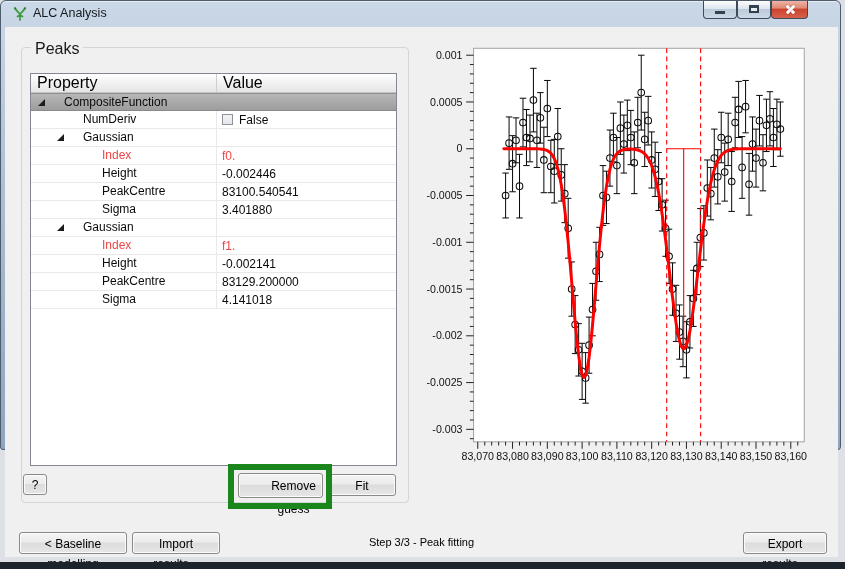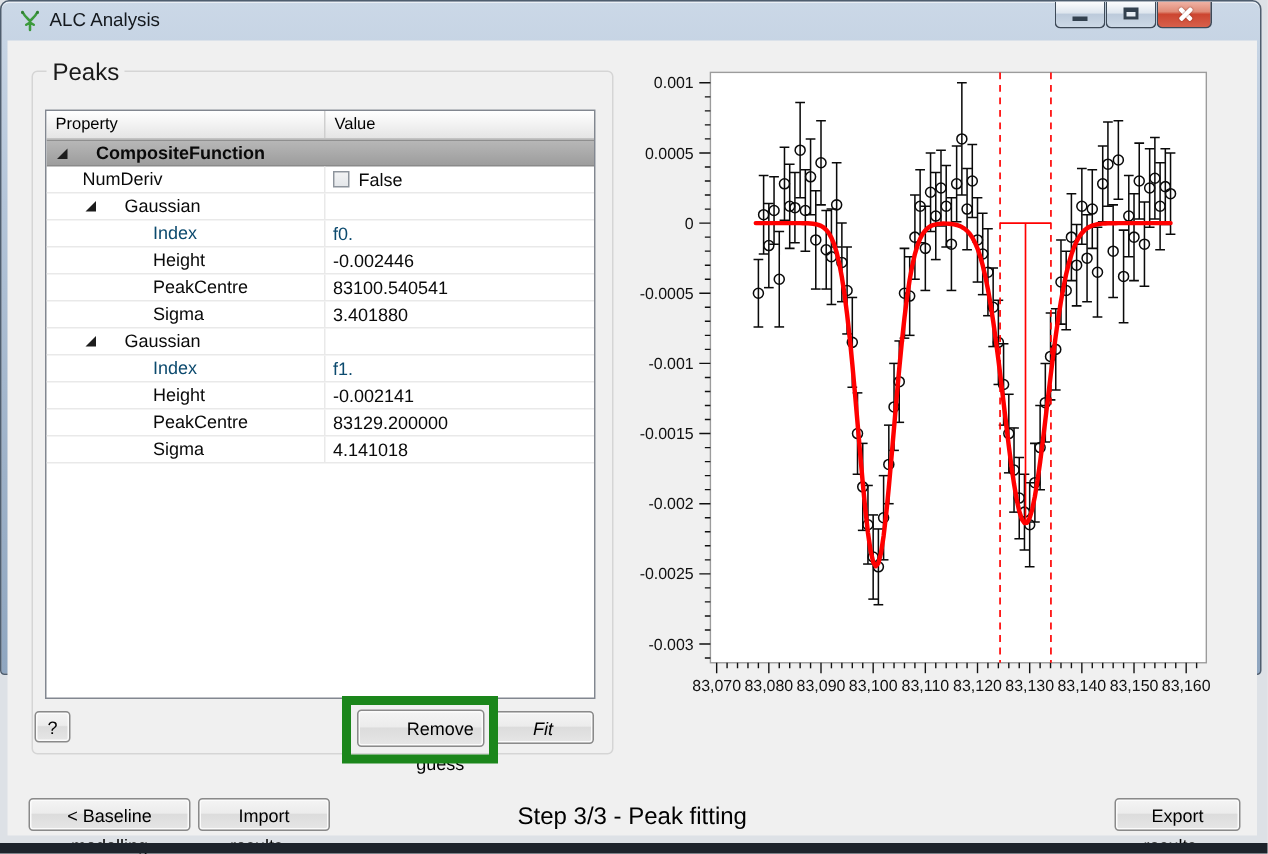--- a/index.html
+++ b/index.html
@@ -21,44 +21,44 @@
   .glyph-min{position:absolute;left:11px;top:10px;width:10px;height:3px;background:#33414f;}
   .glyph-max{position:absolute;left:11px;top:4px;width:10px;height:8px;box-sizing:border-box;border:2px solid #33414f;border-top-width:3px;background:#e8eef5;}
   .glyph-x1,.glyph-x2{position:absolute;left:13px;top:7px;width:11px;height:2.6px;background:#fff;border-radius:1px;box-shadow:0 0 1px #7d2012;}
   .glyph-x1{transform:rotate(45deg);} .glyph-x2{transform:rotate(-45deg);}
   .client{position:absolute;left:4px;top:26px;width:833px;height:530px;background:#f0f0f0;}
   
   .groupbox{position:absolute;left:20px;top:46px;width:388px;height:456px;border:1px solid #d5d5d5;border-radius:4px;box-sizing:border-box;}
   .groupbox-title{position:absolute;left:9px;top:-8px;background:#f0f0f0;padding:0 4px;font-size:16px;color:#1a1a1a;}
   
   .ptable{position:absolute;left:29px;top:72px;width:367px;height:393px;background:#fff;border:1px solid #828790;box-sizing:border-box;overflow:hidden;}
-  .phead{display:flex;height:18px;background:linear-gradient(180deg,#ffffff,#e5e5e5);border-bottom:1px solid #c3c3c3;font-size:11px;color:#000;justify-content:space-between;}
+  .phead{display:flex;height:18px;background:linear-gradient(180deg,#ffffff,#e5e5e5);border-bottom:1px solid #c3c3c3;font-size:16px;color:#000;justify-content:space-between;}
   .phead .hc{line-height:18px;padding-left:6px;box-sizing:border-box;}
   .phead .hc.c1{width:186px;border-right:1px solid #cfcfcf;}
   .phead .hc.c2{flex:1;}
   .prow{display:flex;height:17px;border-bottom:1px solid #e9e9e9;font-size:12px;color:#0a0a0a;position:relative;}
   .prow .pcell{line-height:16px;box-sizing:border-box;white-space:nowrap;overflow:hidden;}
   .prow .pcell.name{width:186px;border-right:1px solid #e9e9e9;}
   .prow .pcell.value{flex:1;padding-left:5px;display:flex;align-items:center;text-align:center;}
-  .prow.sel{background:linear-gradient(180deg,#b7b7b7,#9d9d9d);border-top:1px solid #8f8f8f;border-bottom:1px solid #8a8a8a;height:16px;font-weight:bold;}
+  .prow.sel{background:linear-gradient(180deg,#b7b7b7,#9d9d9d);border-top:1px solid #8f8f8f;border-bottom:1px solid #8a8a8a;height:16px;}
   .prow.sel .pcell.name{border-right-color:transparent;}
-  .prow.dim{color:#0c4a6e;}
+  .prow.dim{color:#ef4444;}
   .expander{position:absolute;top:5px;width:0;height:0;border-bottom:7px solid #1c1c1c;border-left:7px solid transparent;}
   .checkbox{display:inline-block;width:11px;height:11px;box-sizing:border-box;border:1px solid #8d949c;background:linear-gradient(180deg,#f2f3f4,#e4e7ea);margin-right:6px;}
   
   .btn{position:absolute;box-sizing:border-box;border:1px solid #8a8a8a;border-radius:3px;
     background:linear-gradient(180deg,#f4f4f4 0%,#ececec 45%,#dcdcdc 50%,#e6e6e6 100%);
     font-size:12px;color:#000;text-align:center;box-shadow:inset 0 0 0 1px #fbfbfb;}
   .btn-help{left:22px;top:473px;width:24px;height:21px;line-height:19px;}
   .btn-remove{left:237px;top:472px;width:85px;height:25px;line-height:23px;padding-left:32px;}
-  .btn-fit{left:327px;top:473px;width:68px;height:22px;line-height:20px;font-style:italic;}
+  .btn-fit{left:327px;top:473px;width:68px;height:22px;line-height:20px;}
   .btn-baseline{left:18px;top:531px;width:108px;height:22px;line-height:20px;}
   .btn-import{left:131px;top:531px;width:88px;height:22px;line-height:20px;}
   .btn-export{left:742px;top:531px;width:84px;height:22px;line-height:20px;}
-  .step-label{position:absolute;left:0;top:535px;width:841px;text-align:center;font-size:16px;color:#000;}
+  .step-label{position:absolute;left:0;top:535px;width:841px;text-align:center;font-size:11px;color:#000;}
   .annotation{position:absolute;left:227px;top:463px;width:104px;height:45px;box-sizing:border-box;border:6px solid #1b861b;z-index:40;pointer-events:none;}
   
   .plot-svg{position:absolute;left:398px;top:38px;}
   .plot-svg text{font-family:"Liberation Sans","DejaVu Sans",sans-serif;font-size:11.5px;fill:#111;}
 </style>
 </head>
 <body>
 
 <div class="window">
 
@@ -96,21 +96,21 @@
     </div>
     <div>
         <div class="prow sel">
           <span class="expander" style="left: 7px;"></span>
           <div class="pcell name" style="padding-left: 33px;"><span>CompositeFunction</span></div>
           <div class="pcell value">
             <span></span>
           </div>
         </div>
         <div class="prow">
-          <div class="pcell name" style="padding-left: 24px;"><span>NumDeriv</span></div>
+          <div class="pcell name" style="padding-left: 52px;"><span>NumDeriv</span></div>
           <div class="pcell value">
             <span class="checkbox"></span>
             <span>False</span>
           </div>
         </div>
         <div class="prow">
           <span class="expander" style="left: 26px;"></span>
           <div class="pcell name" style="padding-left: 52px;"><span>Gaussian</span></div>
           <div class="pcell value">
             <span></span>

